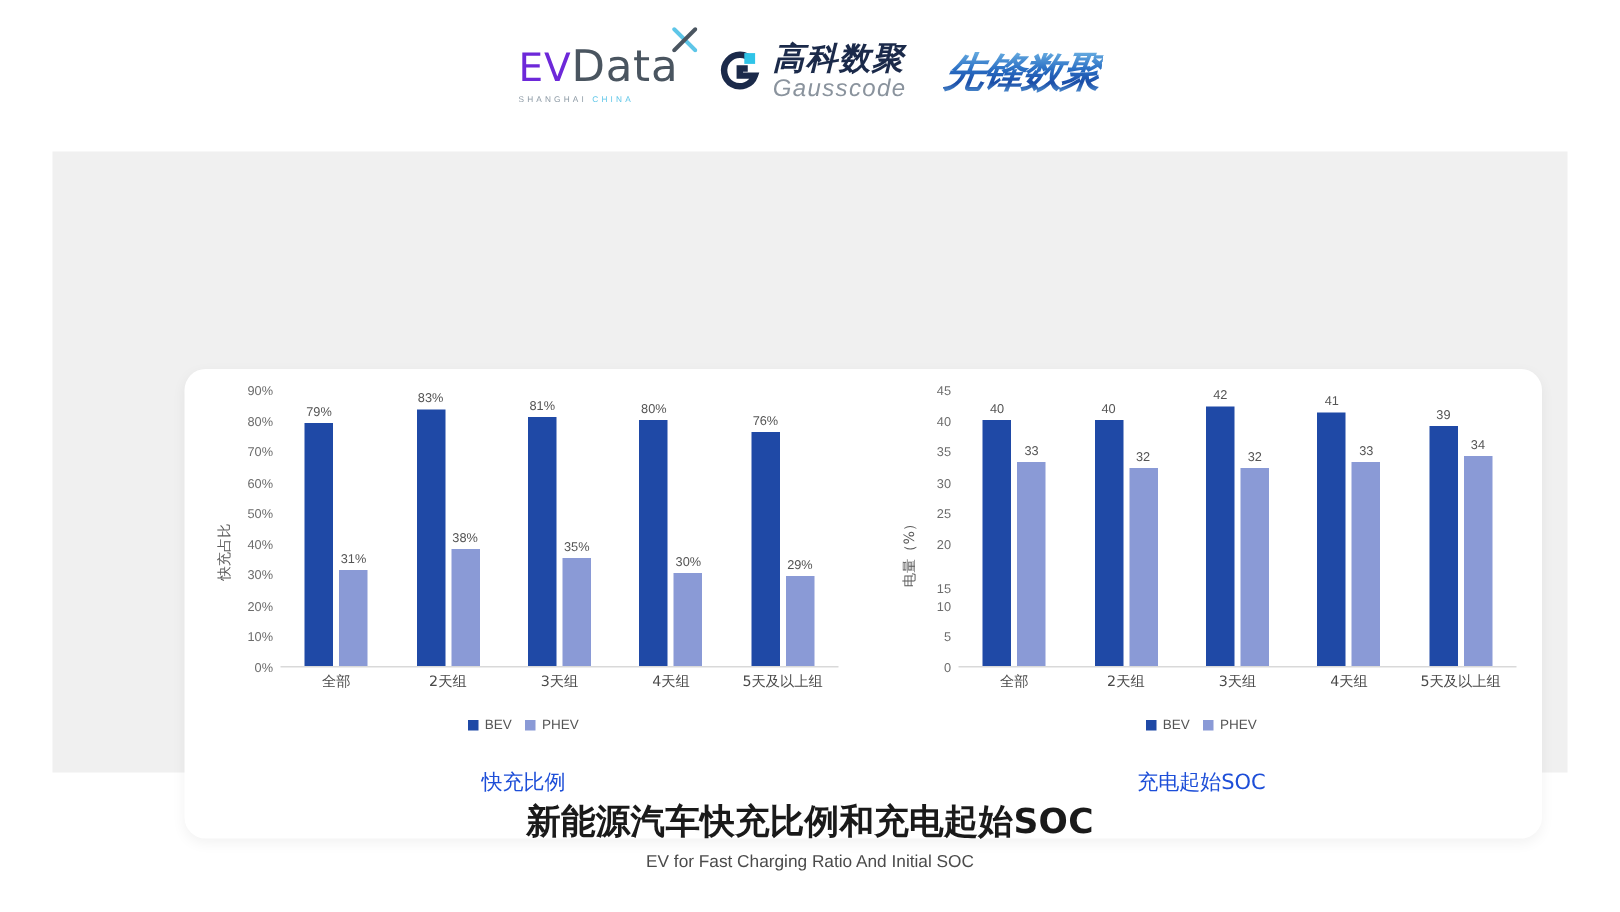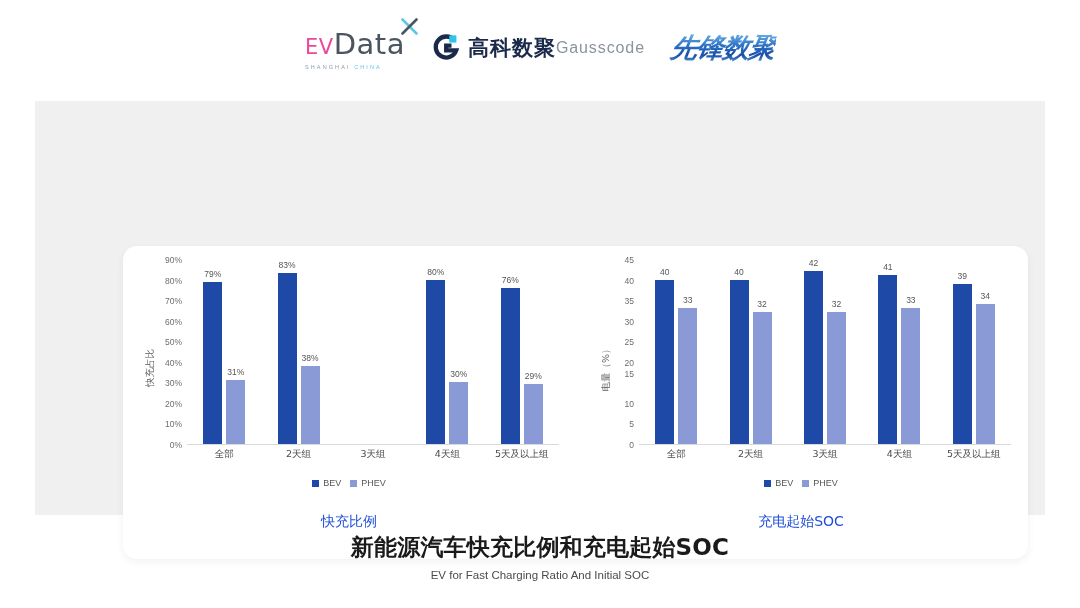--- a/index.html
+++ b/index.html
@@ -14,42 +14,42 @@
   
   .logo-bar {
     position: absolute; left: 0; top: 22px; width: 1080px; height: 52px;
     display: flex; align-items: center; justify-content: center; gap: 26px;
   }
 
   
   .evdata { position: relative; display: flex; flex-direction: column; align-items: flex-start; }
   .evdata-main { position: relative; display: flex; align-items: baseline; }
   .evdata-ev {
-    font-size: 21px; letter-spacing: .5px; color: #ec4899;
+    font-size: 26px; letter-spacing: .5px; color: #6d28d9;
     font-family: "DejaVu Sans", sans-serif; font-weight: 400;
   }
   .evdata-data {
     font-size: 29px; letter-spacing: .5px; color: #4a5560;
     font-family: "DejaVu Sans", sans-serif; font-weight: 400;
   }
   .evdata-x {
     position: absolute; right: -13px; top: -9px;
     width: 17px; height: 17px;
   }
   .evdata-sub {
     margin-top: 3px; font-size: 5.5px; letter-spacing: 2.1px;
     font-family: "Liberation Sans", sans-serif;
   }
   .evdata-sub .s1 { color: #8d9aa5; }
   .evdata-sub .s2 { color: #5ec6e8; }
 
   
   .gauss { display: flex; align-items: center; gap: 7px; }
   .gauss-mark { width: 30px; height: 30px; position: relative; }
-  .gauss-text { display: flex; flex-direction: row; line-height: 1; }
+  .gauss-text { display: flex; flex-direction: column; line-height: 1; font-style: italic; }
   .gauss-cn {
     font-size: 21px; font-weight: 700; color: #1b2a4a; letter-spacing: 1px;
     font-family: "DejaVu Sans", sans-serif;
   }
   .gauss-en {
     font-size: 16px; color: #8a939d; letter-spacing: .9px; margin-top: 2px;
     font-family: "Liberation Sans", sans-serif;
   }
 
   
@@ -221,20 +221,30 @@
                 <div class="group" style="left: 20%; width: 20%;">
                   <div class="bar-wrap">
                     <div class="bar bev" style="height: 170.611px; background: rgb(31, 73, 166);"></div>
                     <div class="bar-label" style="bottom: 173.611px;">83%</div>
                   </div>
                   <div class="bar-wrap">
                     <div class="bar phev" style="height: 78.1111px; background: rgb(138, 154, 214);"></div>
                     <div class="bar-label" style="bottom: 81.1111px;">38%</div>
                   </div>
                 </div>
+                <div class="group" style="left: 40%; width: 20%;">
+                  <div class="bar-wrap">
+                    <div class="bar bev" style="height: 166.5px; background: rgb(31, 73, 166);"></div>
+                    <div class="bar-label" style="bottom: 169.5px;">81%</div>
+                  </div>
+                  <div class="bar-wrap">
+                    <div class="bar phev" style="height: 71.9444px; background: rgb(138, 154, 214);"></div>
+                    <div class="bar-label" style="bottom: 74.9444px;">35%</div>
+                  </div>
+                </div>
                 <div class="group" style="left: 60%; width: 20%;">
                   <div class="bar-wrap">
                     <div class="bar bev" style="height: 164.444px; background: rgb(31, 73, 166);"></div>
                     <div class="bar-label" style="bottom: 167.444px;">80%</div>
                   </div>
                   <div class="bar-wrap">
                     <div class="bar phev" style="height: 61.6667px; background: rgb(138, 154, 214);"></div>
                     <div class="bar-label" style="bottom: 64.6667px;">30%</div>
                   </div>
                 </div>
@@ -269,21 +279,21 @@
             </div>
             <div class="chart-title">快充比例</div>
           </div>
           <div class="chart-block">
             <div class="chart-area">
               <div class="axis-label">电量（%）</div>
               <div class="ticks">
                 <div class="tick" style="top: 185px;">0</div>
                 <div class="tick" style="top: 164.444px;">5</div>
                 <div class="tick" style="top: 143.889px;">10</div>
-                <div class="tick" style="top: 114px;">15</div>
+                <div class="tick" style="top: 132px;">15</div>
                 <div class="tick" style="top: 102.778px;">20</div>
                 <div class="tick" style="top: 82.2222px;">25</div>
                 <div class="tick" style="top: 61.6667px;">30</div>
                 <div class="tick" style="top: 41.1111px;">35</div>
                 <div class="tick" style="top: 20.5556px;">40</div>
                 <div class="tick" style="top: 0px;">45</div>
               </div>
               <div class="plot">
                 <div class="group" style="left: 0%; width: 20%;">
                   <div class="bar-wrap">

